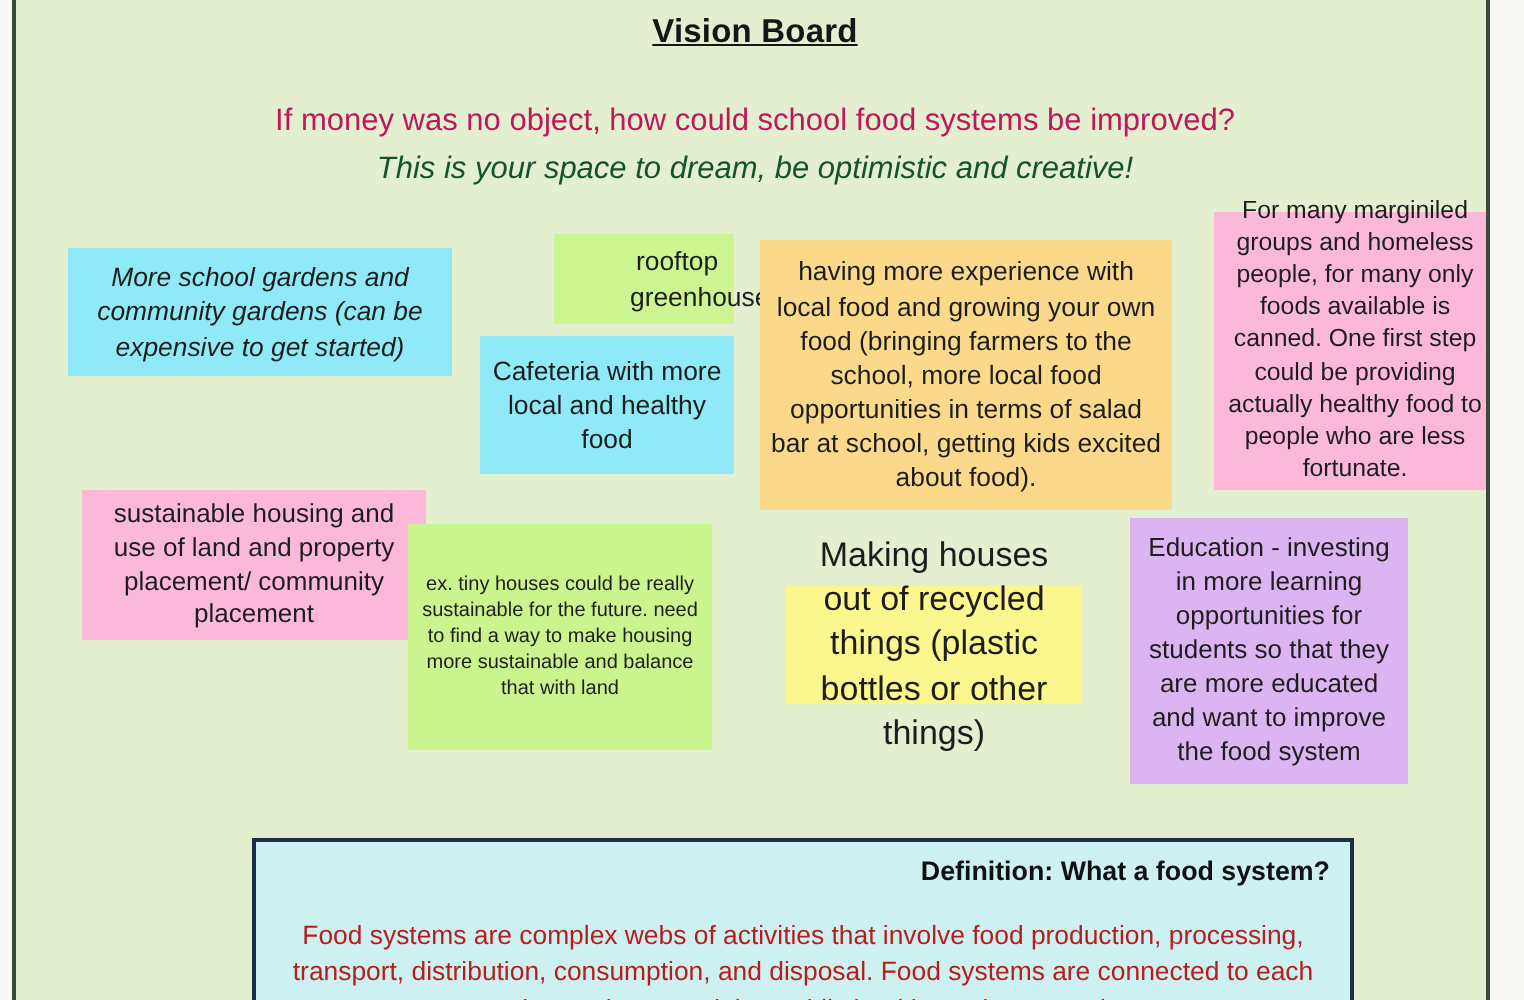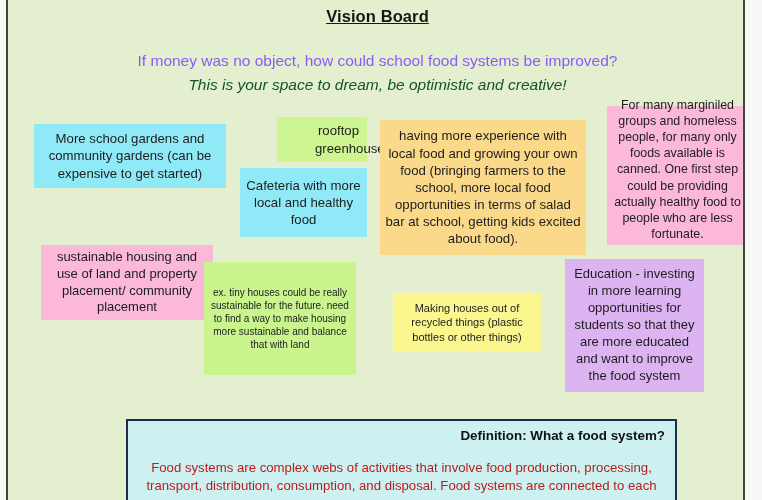--- a/index.html
+++ b/index.html
@@ -45,21 +45,21 @@
     letter-spacing: 0.1px;
     text-decoration: underline;
   }
   .question {
     position: absolute;
     left: 0;
     top: 52px;
     width: 739px;
     text-align: center;
     font-size: 15.5px;
-    color: #8b5cf6;
+    color: #be185d;
   }
   .subtitle {
     position: absolute;
     left: 0;
     top: 76px;
     width: 739px;
     text-align: center;
     font-size: 15.5px;
     font-style: italic;
     color: #14532d;
@@ -71,28 +71,28 @@
     color: #1d1d1d;
     line-height: 1.30;
     display: flex;
     align-items: center;
     justify-content: center;
     padding: 3px 5px;
   }
   .note span { display: block; width: 100%; }
 
   
-  #note-school-gardens { left: 26px;  top: 124px; width: 192px; height: 64px; font-size: 13.2px; }
+  #note-school-gardens { left: 26px;  top: 124px; width: 192px; height: 64px; font-size: 13.2px; font-style: italic; }
   #note-rooftop        { left: 269px; top: 117px; width: 90px;  height: 45px; font-size: 13.2px; padding-left: 38px; }
   #note-cafeteria      { left: 232px; top: 168px; width: 127px; height: 69px; font-size: 13.2px; }
   #note-experience     { left: 372px; top: 120px; width: 206px; height: 135px; font-size: 13.2px; }
   #note-marginalized   { left: 599px; top: 106px; width: 141px; height: 139px; font-size: 12.4px; align-items: flex-end; }
   #note-sustainable    { left: 33px;  top: 245px; width: 172px; height: 75px; font-size: 13px; }
   #note-tiny-houses    { left: 196px; top: 262px; width: 152px; height: 113px; font-size: 10px; }
-  #note-recycled       { left: 385px; top: 293px; width: 148px; height: 59px; font-size: 11px; }
+  #note-recycled       { left: 385px; top: 293px; width: 148px; height: 59px; font-size: 17px; }
   #note-education      { left: 557px; top: 259px; width: 139px; height: 133px; font-size: 13.0px; }
 
   .definition {
     position: absolute;
     left: 118px;
     top: 419px;
     width: 551px;
     height: 90px;
     box-sizing: border-box;
     border: 2px solid #1b2f4b;

